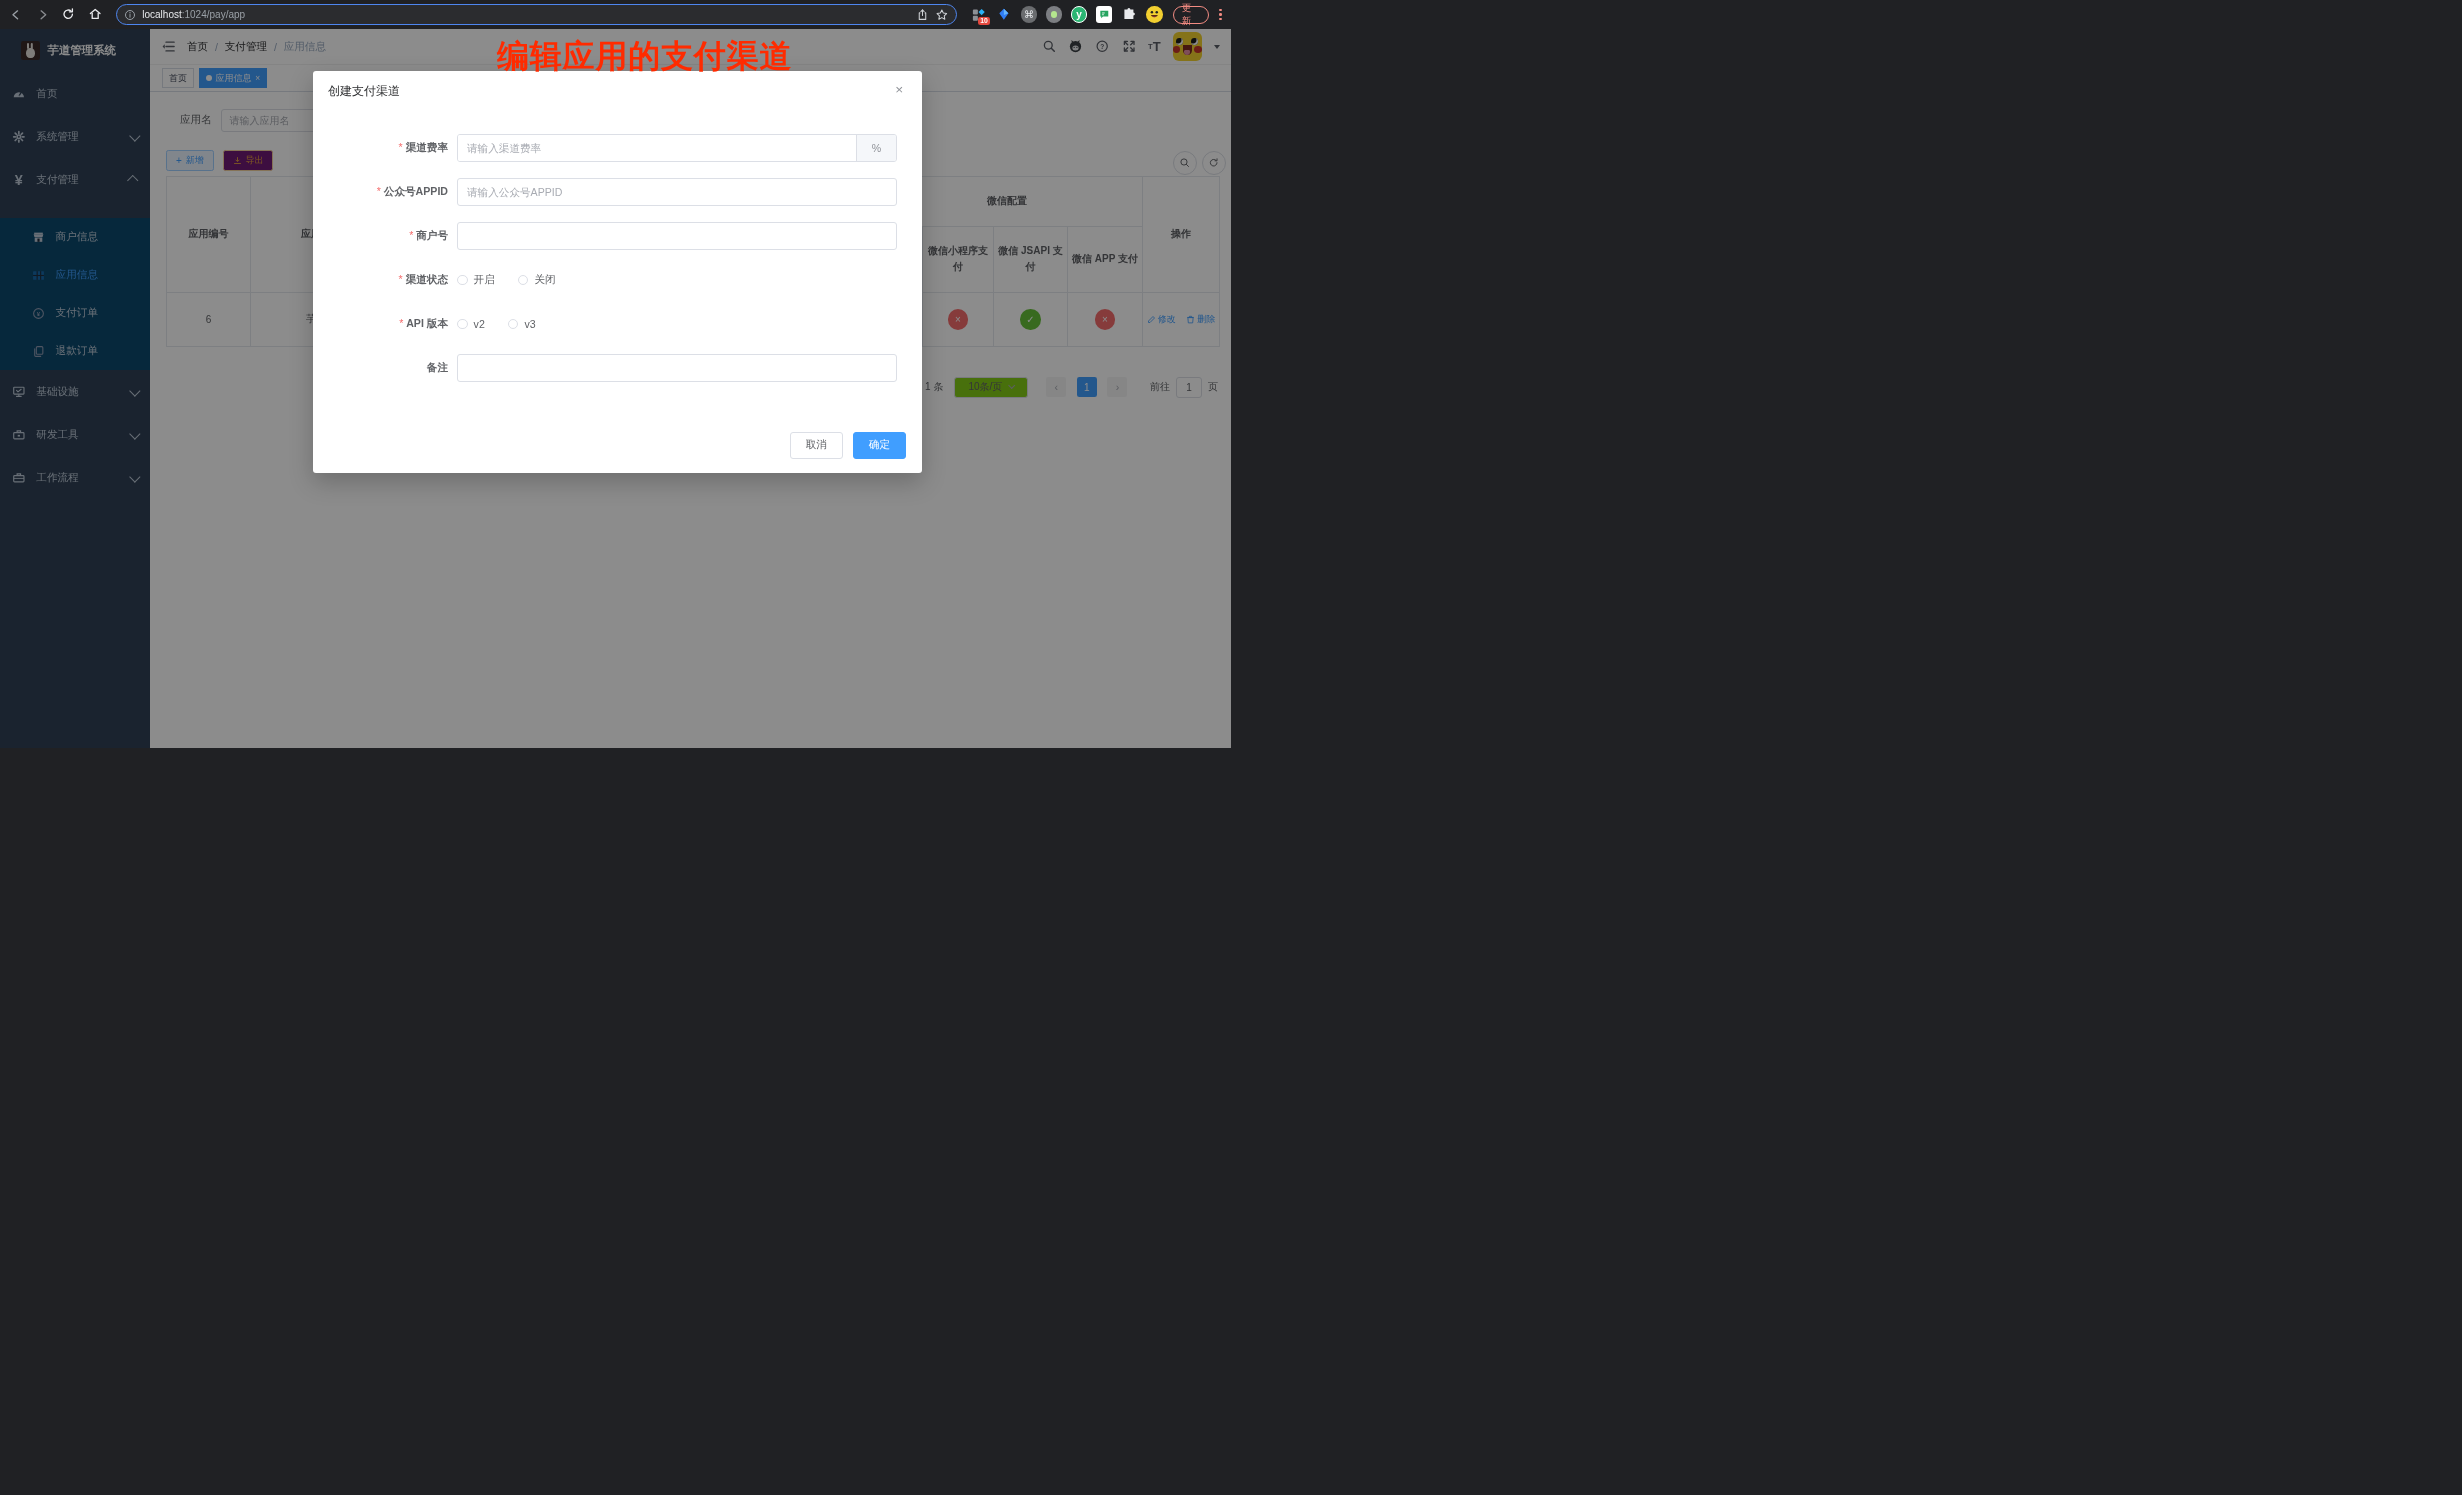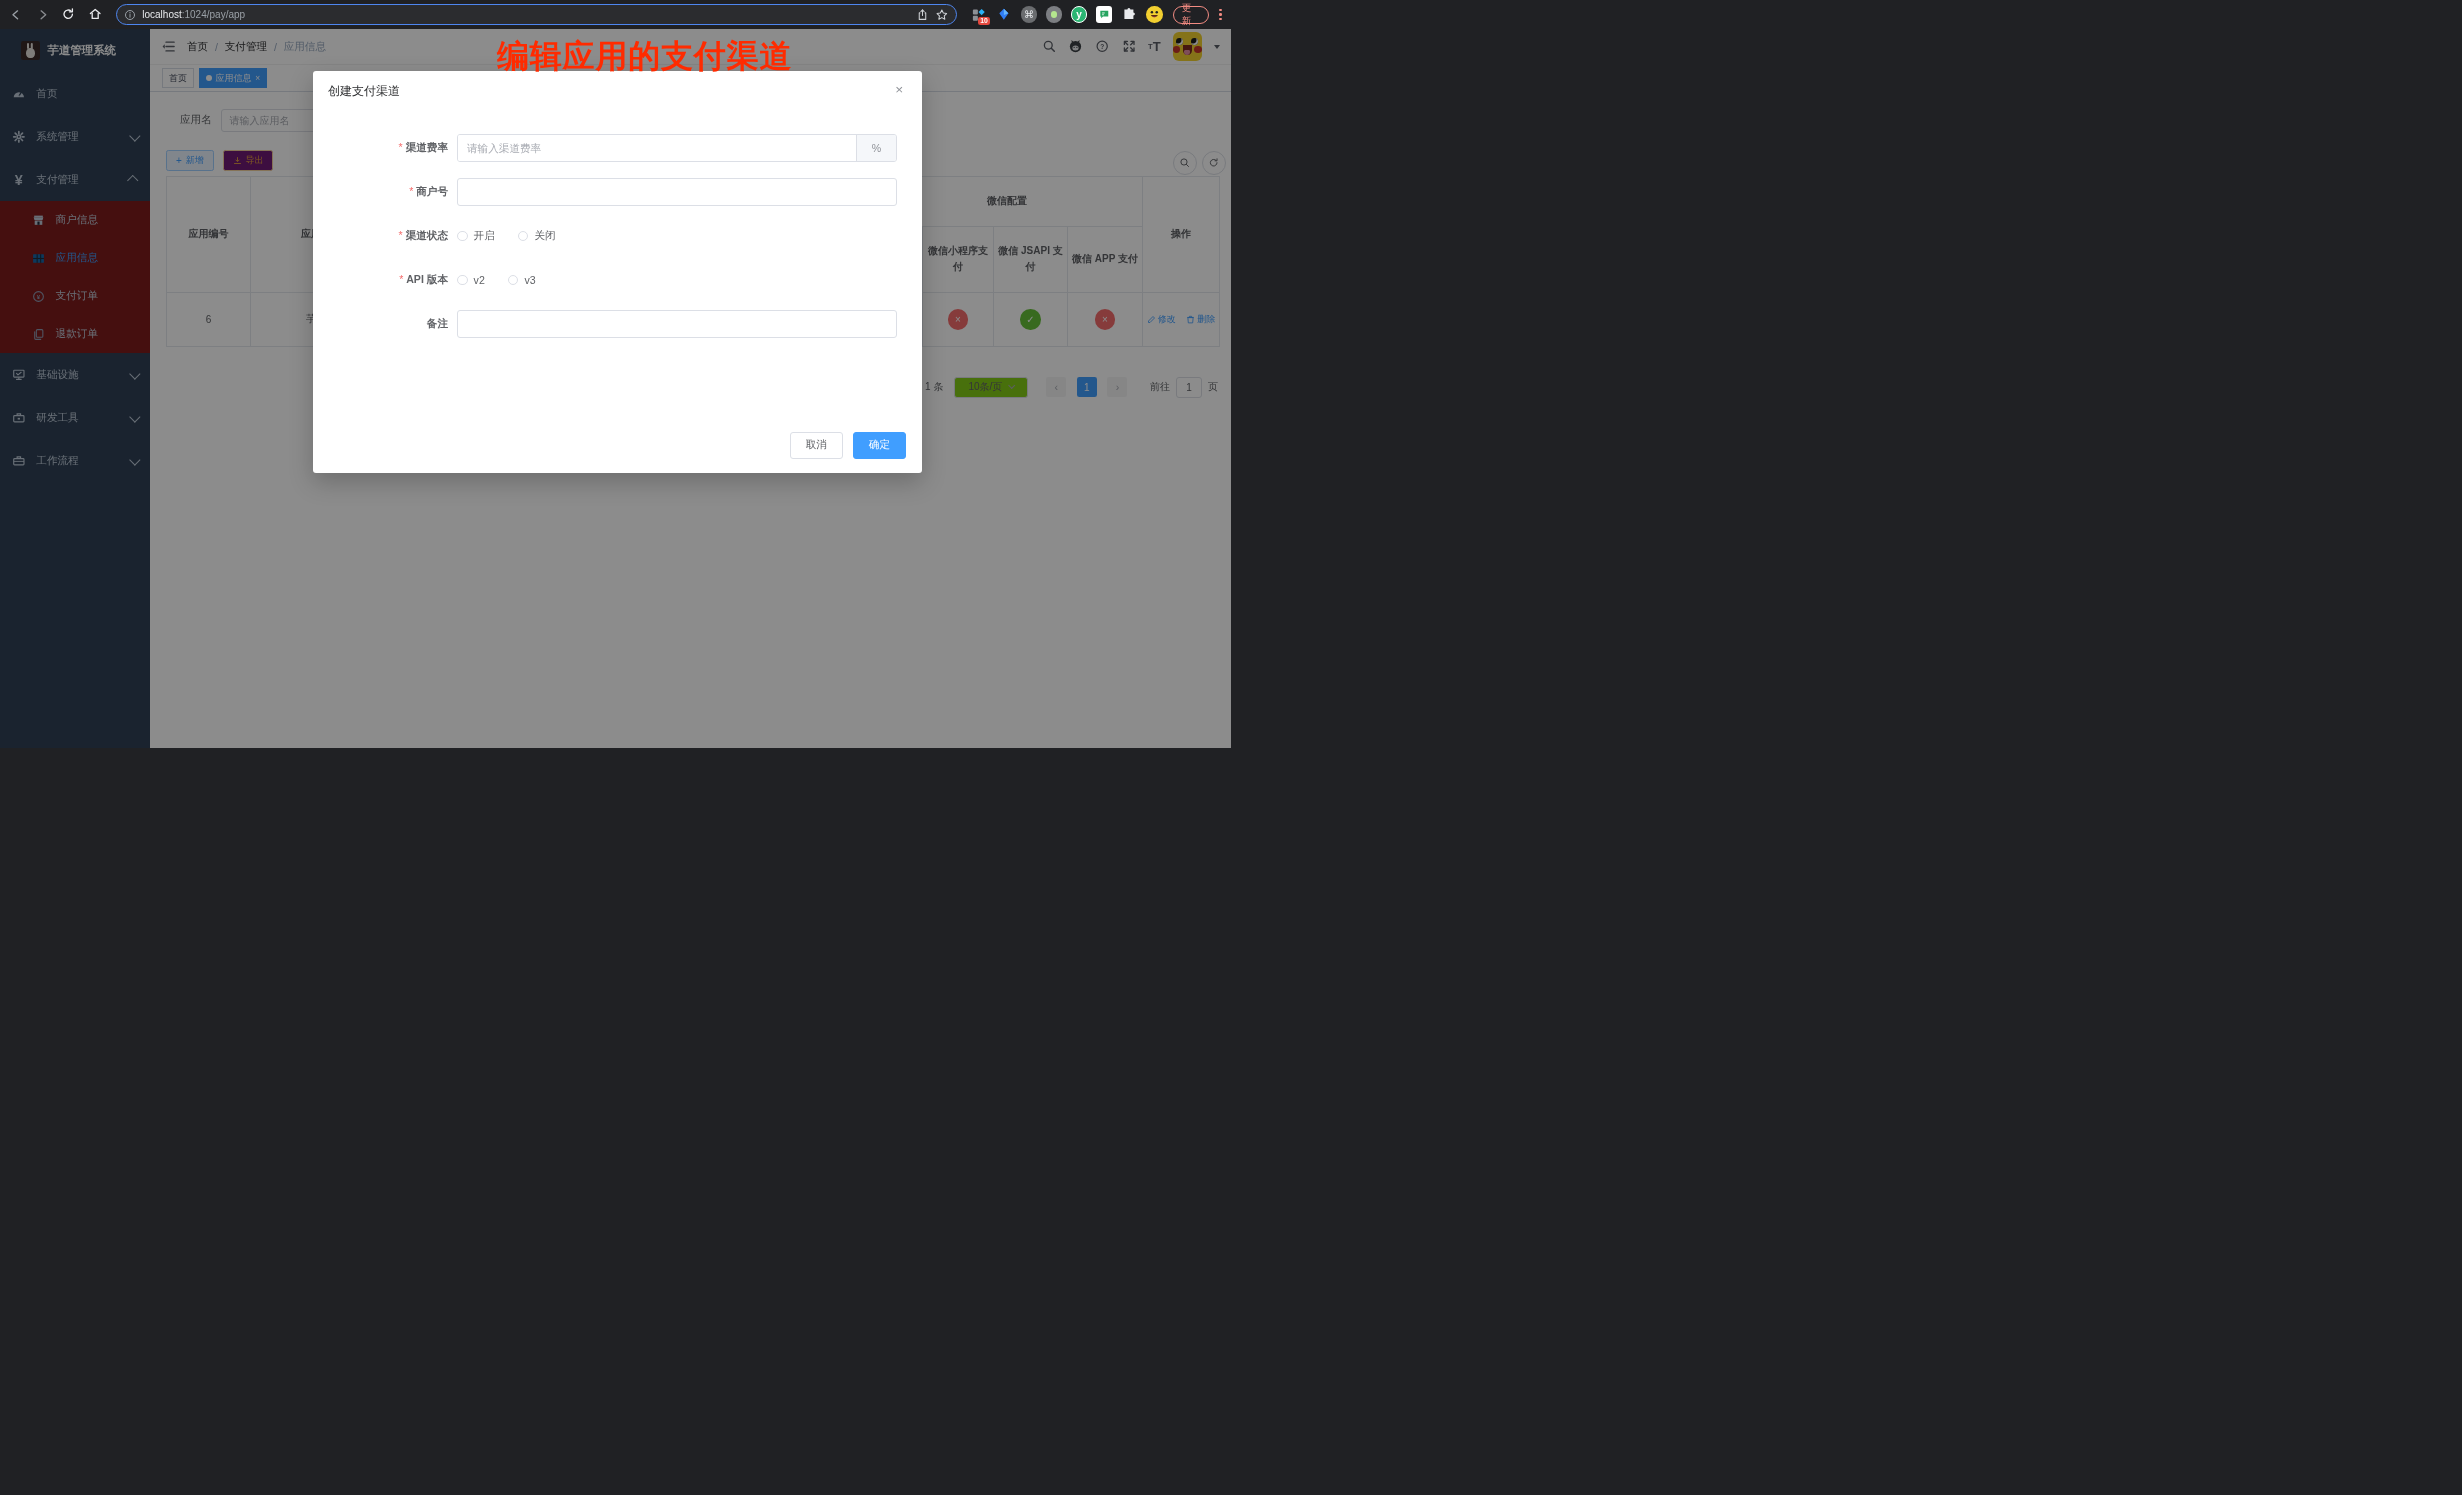--- a/index.html
+++ b/index.html
@@ -32,21 +32,21 @@
 
   
   .sidebar { position:absolute; top:0; left:0; width:150px; height:100%; background:#304156; }
   .logo-row { height:43px; display:flex; align-items:center; padding-left:21px; gap:7.6px; }
   .logo-img { width:19px; height:19px; border-radius:2.3px; background:#3b2b28; position:relative; overflow:hidden; }
   .logo-img:before { content:""; position:absolute; left:5.3px; top:6.8px; width:8.4px; height:10px; border-radius:50% 50% 45% 45%; background:#e8e3df; }
   .logo-img:after  { content:""; position:absolute; left:6px; top:1.5px; width:2.3px; height:6.8px; border-radius:1.5px; background:#e8e3df; box-shadow:3.8px 0 0 #e8e3df; }
   .logo-title { color:#ffffff; font-size:11.4px; font-weight:700; }
   .menu-item { height:43px; display:flex; align-items:center; padding:0 12px; color:#bfcbd9; font-size:10.6px; gap:10.6px; }
   .menu-item .lbl { flex:1; }
-  .submenu { background:#7f1d1d; }
+  .submenu { background:#0c4a6e;margin-top:17px; }
   .submenu .menu-item { height:38px; padding-left:32px; }
   .submenu .menu-item.active { color:#409eff; }
   .chev { width:7.6px; height:7.6px; border-right:1.2px solid #bfcbd9; border-bottom:1.2px solid #bfcbd9; }
   .chev.down { transform:rotate(45deg) translateY(-1.5px); }
   .chev.up { transform:rotate(-135deg) translateY(-1.5px); }
   .yen-glyph { font-size:14.4px; font-weight:700; color:#bfcbd9; width:13.7px; text-align:center; }
 
   
   .main { position:absolute; top:0; left:150px; width:1081px; height:100%; background:#ffffff; }
   .navbar { height:36px; display:flex; align-items:center; padding:0 11.4px; border-bottom:0.8px solid #f0f0f0; }
@@ -546,20 +546,26 @@
     <div class="form-row">
       <span class="f-label req">渠道费率</span>
       <div class="f-ctrl">
         <div class="input-group">
           <input placeholder="请输入渠道费率" style="">
           <span class="input-suffix">%</span>
         </div>
       </div>
     </div>
 
+    <div class="form-row">
+      <span class="f-label req">公众号APPID</span>
+      <div class="f-ctrl">
+          <input class="el-input" placeholder="请输入公众号APPID" style="">
+        </div>
+    </div>
 
     <div class="form-row">
       <span class="f-label req">商户号</span>
       <div class="f-ctrl">
           <input class="el-input" style="">
         </div>
     </div>
 
     <div class="form-row">
       <span class="f-label req">渠道状态</span>

